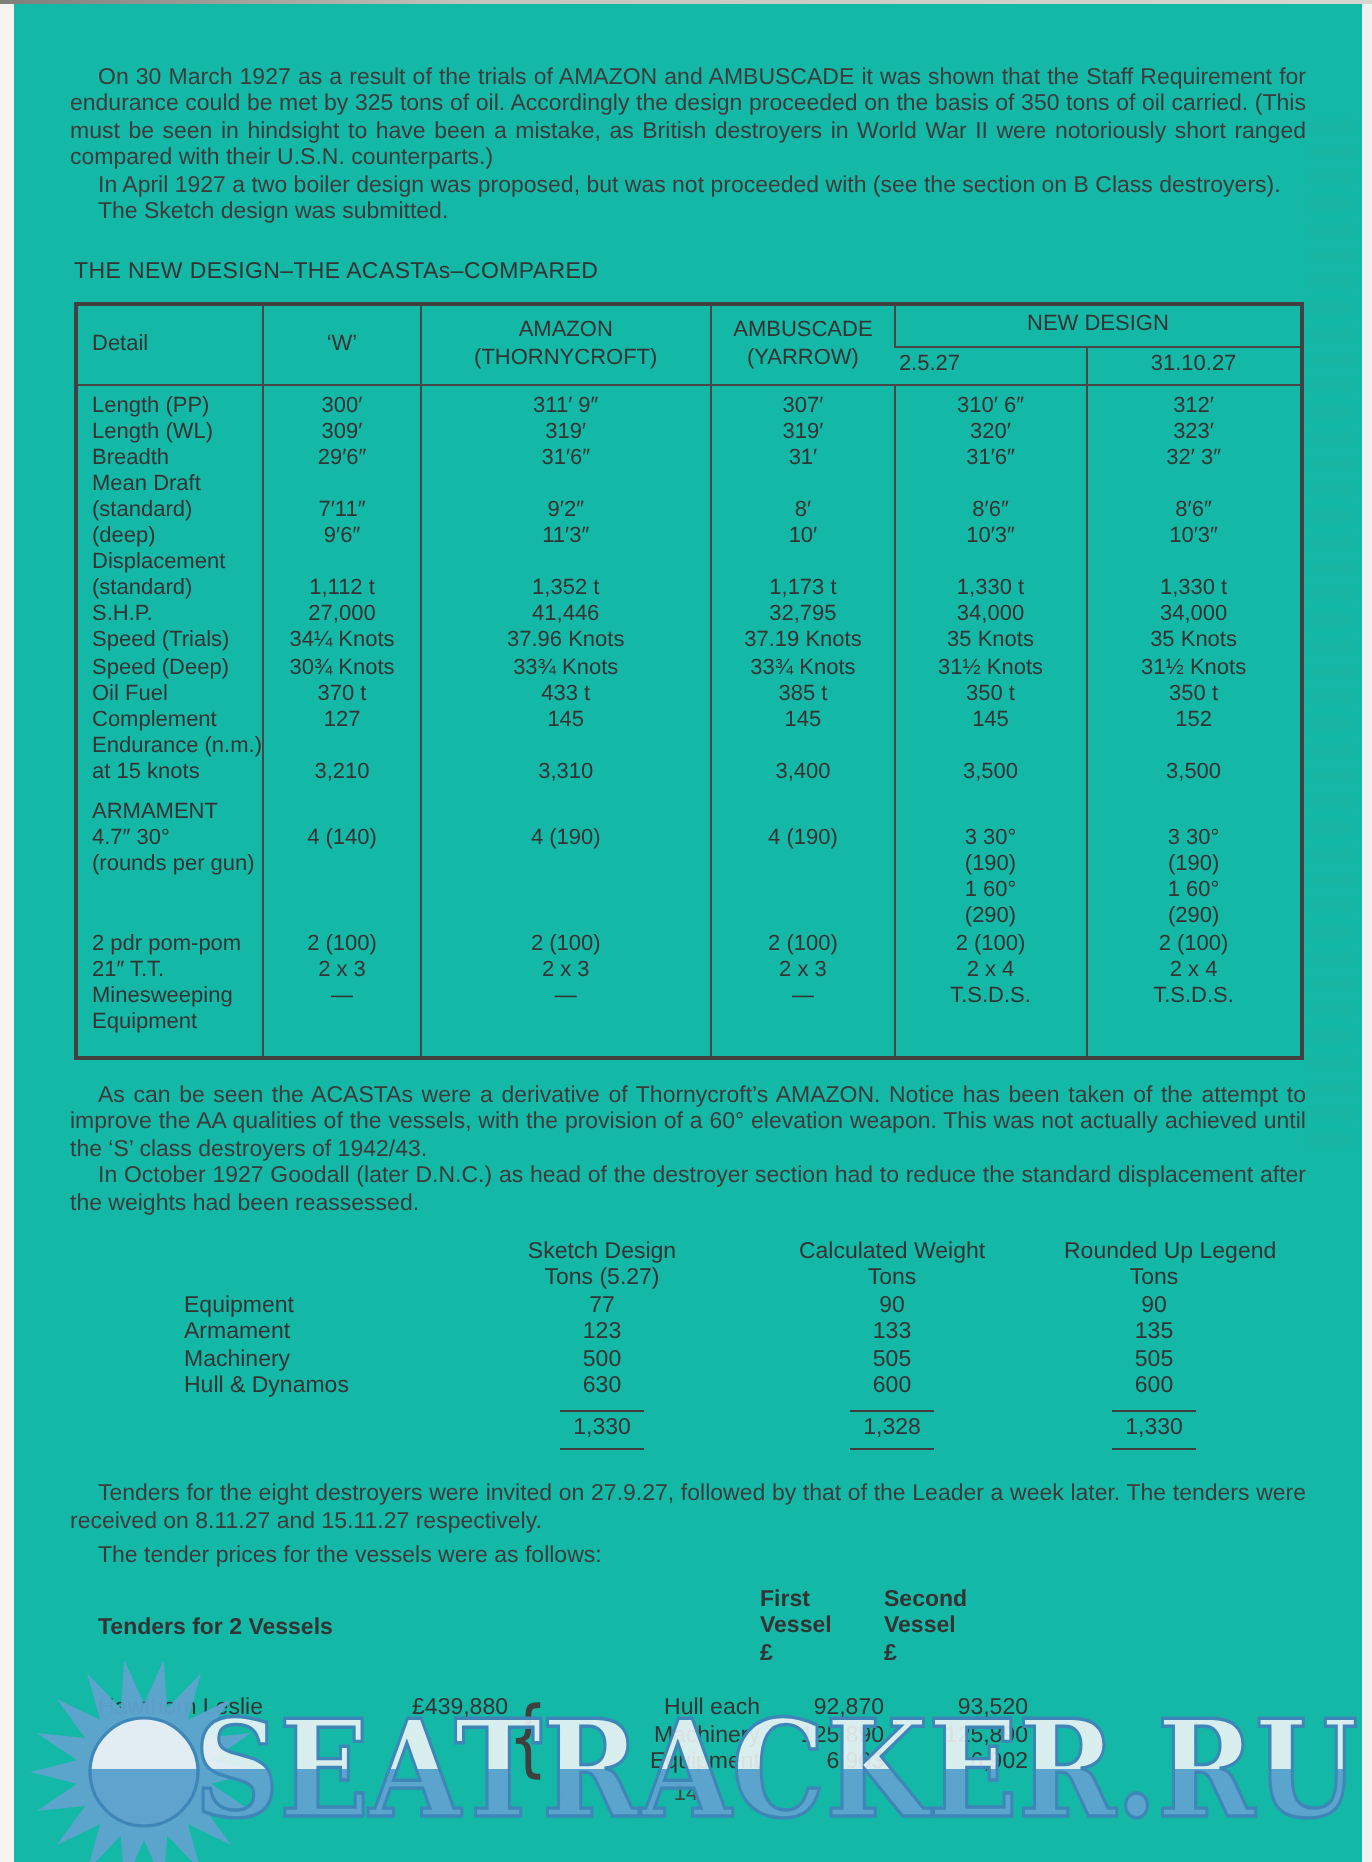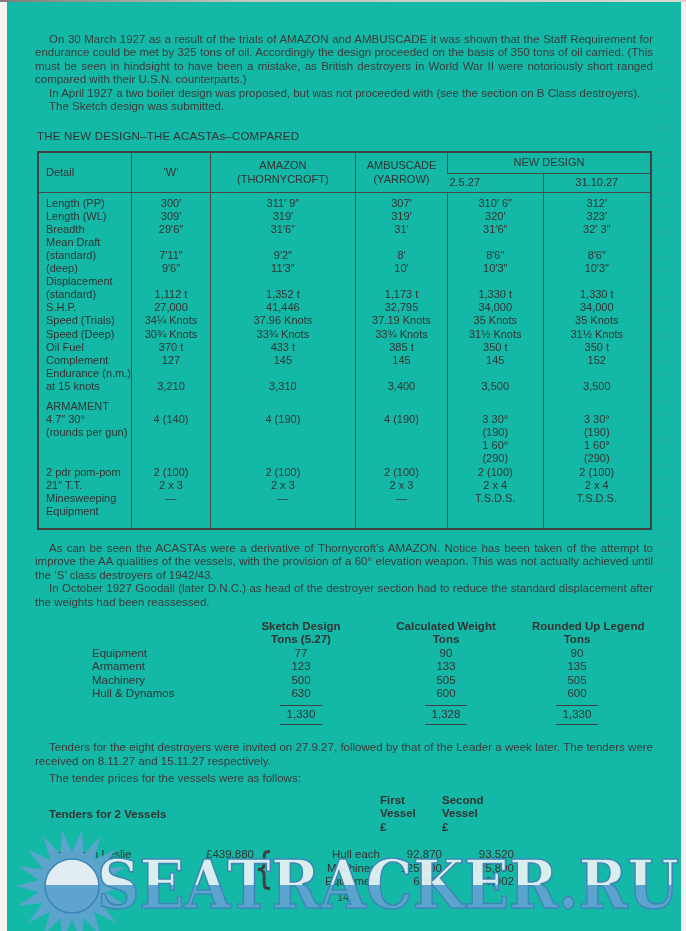--- a/index.html
+++ b/index.html
@@ -32,21 +32,21 @@
   table.cmp td{border-left:1px solid #474747;padding:0 3px;text-align:center;overflow:hidden;white-space:nowrap;}
   table.cmp td.lbl{border-left:0;text-align:left;padding-left:7px;}
   table.cmp tr.padtop td{padding-top:7px;}
   table.cmp tr.padbot td{padding-bottom:10px;}
   table.cmp tr.first-body td{padding-top:4px;}
 
   .weights{margin:11px 0 0 57px;font-size:11.5px;line-height:13.5px;color:#333;}
   .w-row{display:grid;grid-template-columns:150px 140px 150px 112px;}
   .w-row .wl{text-align:left;}
   .w-row .wv{text-align:center;padding-right:22px;white-space:nowrap;}
-  .w-head .wv{font-weight:bold;padding-right:22px;white-space:nowrap;}
+  .w-head .wv{font-weight:normal;padding-right:22px;white-space:nowrap;}
   .w-total{margin-top:4px;}
   .w-total .total{display:inline-block;border-top:1px solid #3f3f3f;border-bottom:1px solid #3f3f3f;
         padding:2px 7px 3px;}
 
   .tenders{margin:8px 0 0 14px;display:grid;font-size:11.5px;line-height:13.5px;color:#333;
         grid-template-columns:135px 70px 26px 100px 62px 72px;}
   .t-title{grid-column:1/3;grid-row:1;align-self:end;font-weight:bold;padding-bottom:13px;}
   .t-h{grid-row:1;font-weight:bold;white-space:pre-line;}
   .t-h1{grid-column:5;} .t-h2{grid-column:6;}
   .t-gap{grid-column:1/7;grid-row:2;height:14px;}

